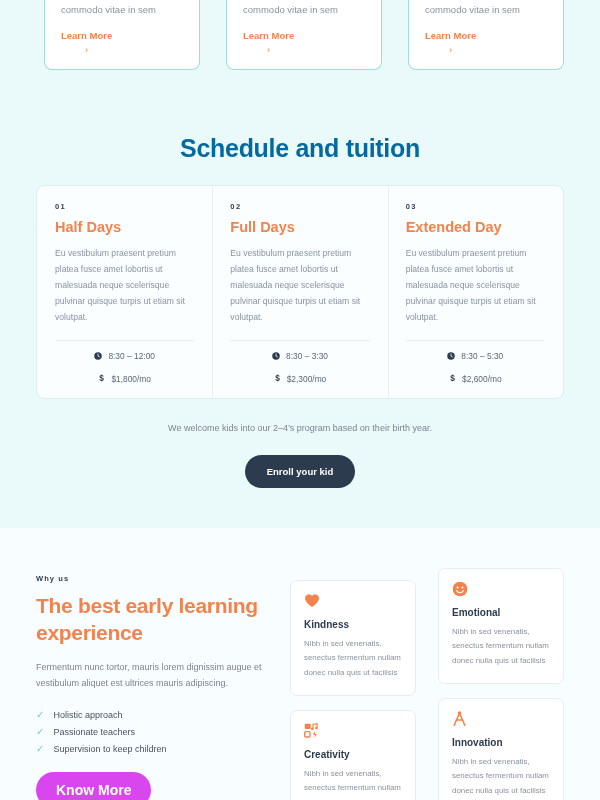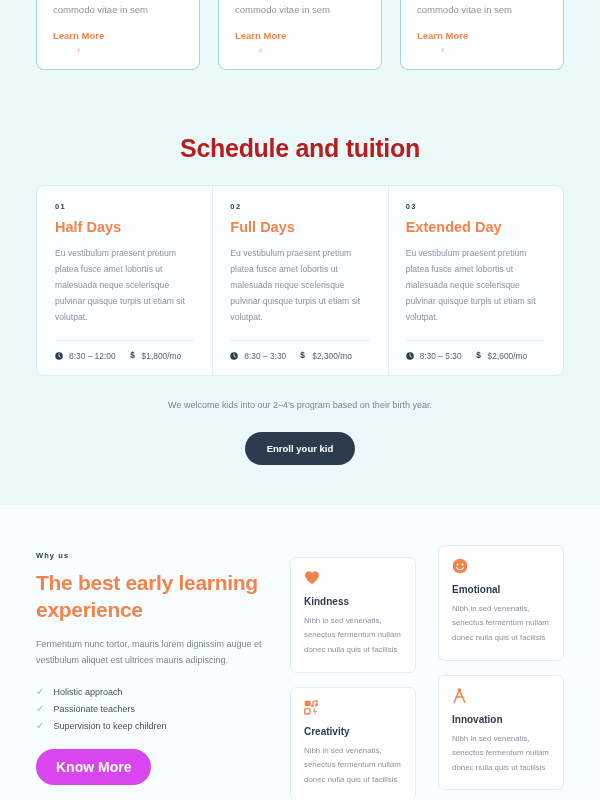--- a/index.html
+++ b/index.html
@@ -31,20 +31,21 @@
     align-items: flex-start;
   }
   .program-card {
     flex: 1;
     background: #ffffff;
     border: 1.5px solid #9fdcd8;
     border-top: none;
     border-radius: 0 0 8px 8px;
     padding: 0 16px 14px 16px;
     min-height: 48px;
+    margin-left: 8px;
   }
   .program-card .pc-text {
     font-size: 9.5px;
     color: #8a93a0;
     line-height: 1.6;
     padding-top: 2px;
   }
   .learn-more {
     display: inline-flex;
     align-items: center;
@@ -68,21 +69,21 @@
   .eyebrow {
     font-size: 7.5px;
     font-weight: bold;
     letter-spacing: 0.9px;
     color: #33404f;
     margin-bottom: 9px;
   }
   .section-title {
     font-size: 25px;
     font-weight: bold;
-    color: #b91c1c;
+    color: #0369a1;
     letter-spacing: -0.3px;
     margin-bottom: 22px;
   }
 
   .schedule-wrap {
     margin: 0 36px;
     background: #fbfeff;
     border: 1px solid #dbeef2;
     border-radius: 8px;
     display: flex;
@@ -123,20 +124,21 @@
     height: 1px;
     background: #e6f1f4;
     margin-bottom: 10px;
   }
   .sched-meta {
     display: flex;
     align-items: center;
     gap: 13px;
     font-size: 8.4px;
     color: #5b6573;
+    flex-direction: column;
   }
   .meta-item { display: flex; align-items: center; gap: 6px; }
   .meta-item svg { display: block; }
 
   .welcome-note {
     font-size: 9px;
     color: #7b848f;
     margin-top: 24px;
   }
   .enroll-btn {

